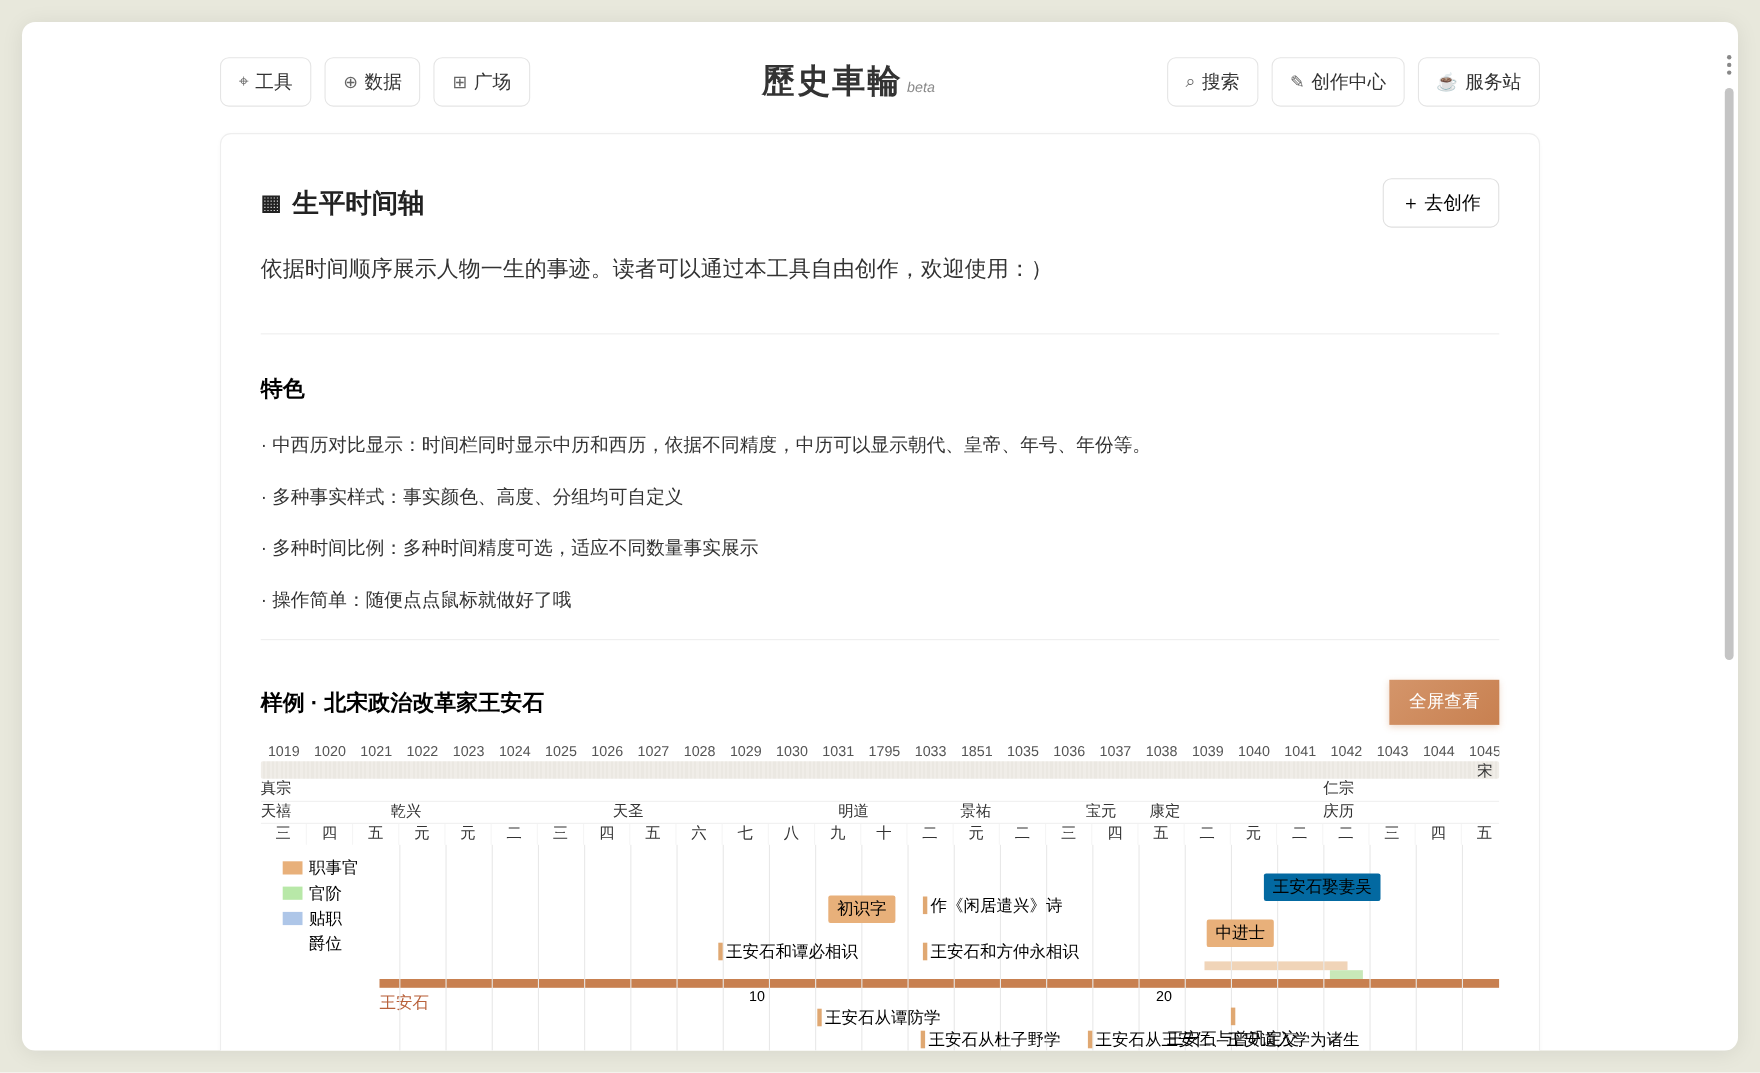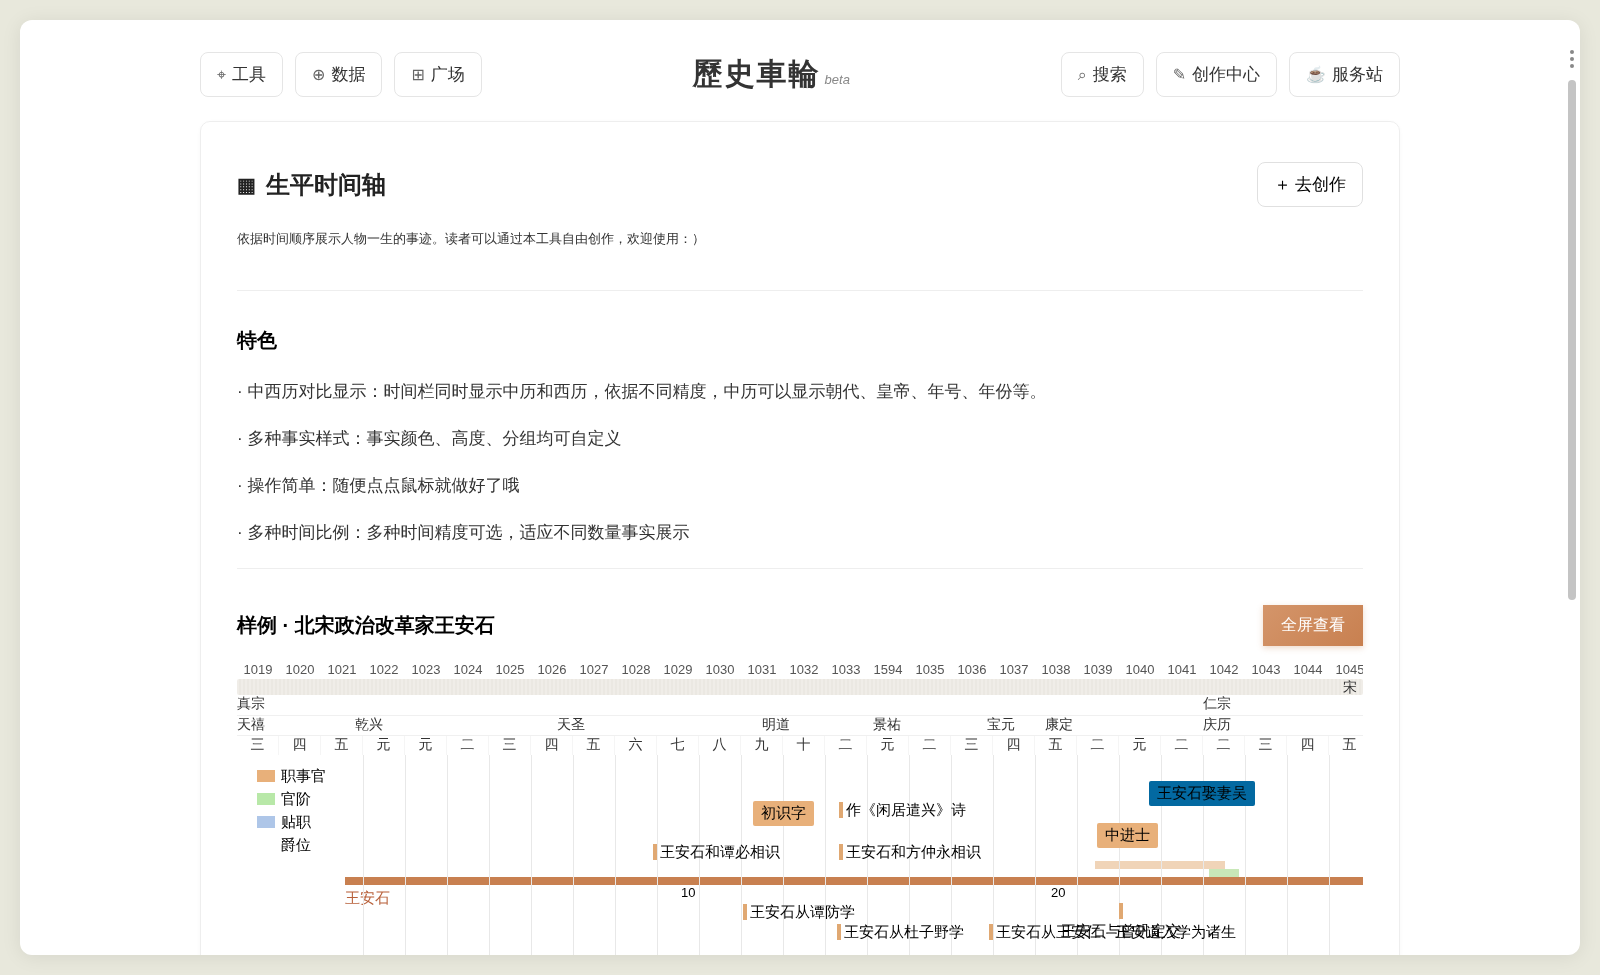--- a/index.html
+++ b/index.html
@@ -115,21 +115,21 @@
   align-items: center;
   gap: 4px;
   padding: 10px 16px;
   border: 1px solid #e0e0e0;
   border-radius: 8px;
   background: #fff;
   font-size: 17px;
   cursor: pointer;
 }
 .desc {
-  font-size: 13px;
+  font-size: 20px;
   color: #333;
   margin-bottom: 40px;
   line-height: 1.8;
 }
 .divider {
   border: none;
   border-top: 1px solid #eee;
   margin-bottom: 36px;
 }
 .section-title {
@@ -352,22 +352,22 @@
         <span>＋</span>
         <span>去创作</span>
       </button>
     </div>
     <p class="desc">依据时间顺序展示人物一生的事迹。读者可以通过本工具自由创作，欢迎使用：）</p>
     <hr class="divider">
     <h3 class="section-title">特色</h3>
     <ul class="feature-list" id="features">
         <li>中西历对比显示：时间栏同时显示中历和西历，依据不同精度，中历可以显示朝代、皇帝、年号、年份等。</li>
         <li>多种事实样式：事实颜色、高度、分组均可自定义</li>
+        <li>多种时间比例：多种时间精度可选，适应不同数量事实展示</li>
         <li>操作简单：随便点点鼠标就做好了哦</li>
-        <li>多种时间比例：多种时间精度可选，适应不同数量事实展示</li>
       </ul>
     <hr class="divider">
     <div class="example-row">
       <div class="example-title">样例 · 北宋政治改革家王安石</div>
       <button class="fullscreen-btn">全屏查看</button>
     </div>
 
     <div class="timeline-wrap">
       <div class="year-row" id="year-row">
           <div class="year-cell">1019</div>
@@ -376,23 +376,23 @@
           <div class="year-cell">1022</div>
           <div class="year-cell">1023</div>
           <div class="year-cell">1024</div>
           <div class="year-cell">1025</div>
           <div class="year-cell">1026</div>
           <div class="year-cell">1027</div>
           <div class="year-cell">1028</div>
           <div class="year-cell">1029</div>
           <div class="year-cell">1030</div>
           <div class="year-cell">1031</div>
-          <div class="year-cell">1032</div>
+          <div class="year-cell">1795</div>
           <div class="year-cell">1033</div>
-          <div class="year-cell">1594</div>
+          <div class="year-cell">1851</div>
           <div class="year-cell">1035</div>
           <div class="year-cell">1036</div>
           <div class="year-cell">1037</div>
           <div class="year-cell">1038</div>
           <div class="year-cell">1039</div>
           <div class="year-cell">1040</div>
           <div class="year-cell">1041</div>
           <div class="year-cell">1042</div>
           <div class="year-cell">1043</div>
           <div class="year-cell">1044</div>

